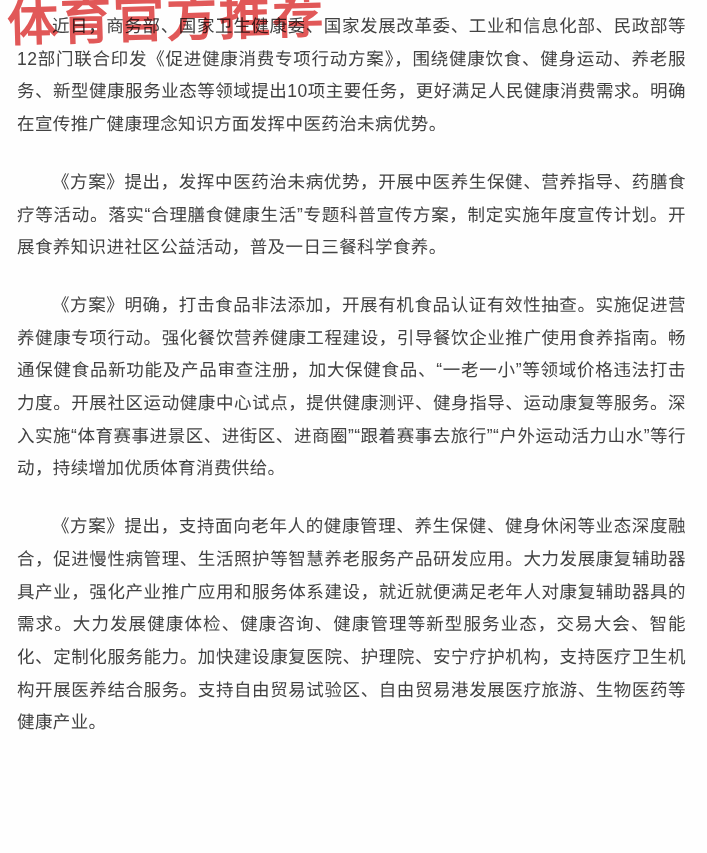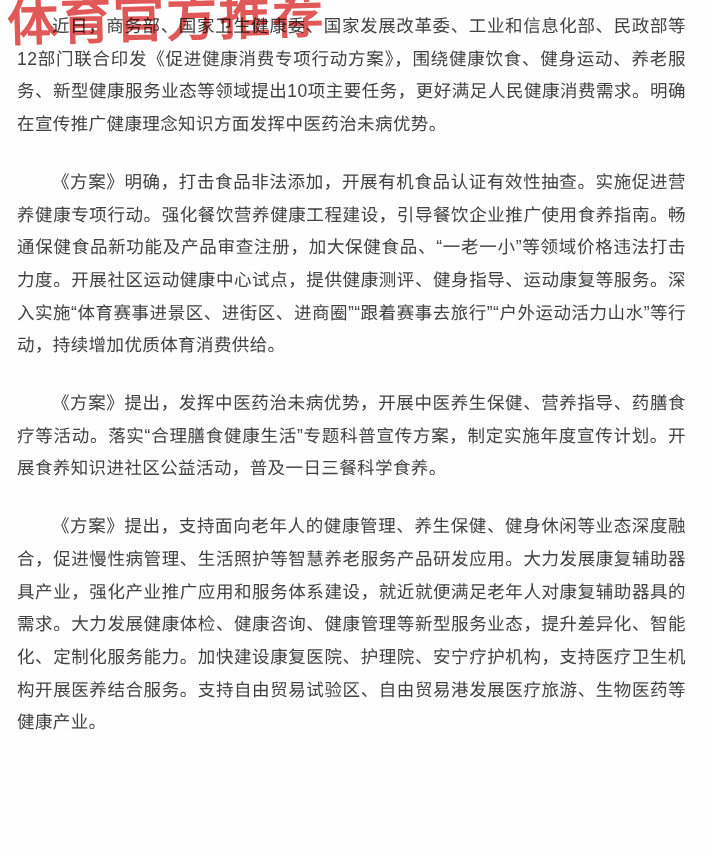--- a/index.html
+++ b/index.html
@@ -50,18 +50,18 @@
 </style>
 </head>
 <body>
 
 <div class="page">
 
   <div class="watermark">体育官方推荐</div>
 
   <div class="article">
     <p>近日，商务部、国家卫生健康委、国家发展改革委、工业和信息化部、民政部等12部门联合印发《促进健康消费专项行动方案》，围绕健康饮食、健身运动、养老服务、新型健康服务业态等领域提出10项主要任务，更好满足人民健康消费需求。明确在宣传推广健康理念知识方面发挥中医药治未病优势。</p>
+    <p>《方案》提出，发挥中医药治未病优势，开展中医养生保健、营养指导、药膳食疗等活动。落实“合理膳食健康生活”专题科普宣传方案，制定实施年度宣传计划。开展食养知识进社区公益活动，普及一日三餐科学食养。</p>
     <p>《方案》明确，打击食品非法添加，开展有机食品认证有效性抽查。实施促进营养健康专项行动。强化餐饮营养健康工程建设，引导餐饮企业推广使用食养指南。畅通保健食品新功能及产品审查注册，加大保健食品、“一老一小”等领域价格违法打击力度。开展社区运动健康中心试点，提供健康测评、健身指导、运动康复等服务。深入实施“体育赛事进景区、进街区、进商圈”“跟着赛事去旅行”“户外运动活力山水”等行动，持续增加优质体育消费供给。</p>
-    <p>《方案》提出，发挥中医药治未病优势，开展中医养生保健、营养指导、药膳食疗等活动。落实“合理膳食健康生活”专题科普宣传方案，制定实施年度宣传计划。开展食养知识进社区公益活动，普及一日三餐科学食养。</p>
-    <p>《方案》提出，支持面向老年人的健康管理、养生保健、健身休闲等业态深度融合，促进慢性病管理、生活照护等智慧养老服务产品研发应用。大力发展康复辅助器具产业，强化产业推广应用和服务体系建设，就近就便满足老年人对康复辅助器具的需求。大力发展健康体检、健康咨询、健康管理等新型服务业态，提升差异化、智能化、定制化服务能力。加快建设康复医院、护理院、安宁疗护机构，支持医疗卫生机构开展医养结合服务。支持自由贸易试验区、自由贸易港发展医疗旅游、生物医药等健康产业。</p>
+    <p>《方案》提出，支持面向老年人的健康管理、养生保健、健身休闲等业态深度融合，促进慢性病管理、生活照护等智慧养老服务产品研发应用。大力发展康复辅助器具产业，强化产业推广应用和服务体系建设，就近就便满足老年人对康复辅助器具的需求。大力发展健康体检、健康咨询、健康管理等新型服务业态，交易大会、智能化、定制化服务能力。加快建设康复医院、护理院、安宁疗护机构，支持医疗卫生机构开展医养结合服务。支持自由贸易试验区、自由贸易港发展医疗旅游、生物医药等健康产业。</p>
   </div>
 
 </div>
 
 </body></html>

